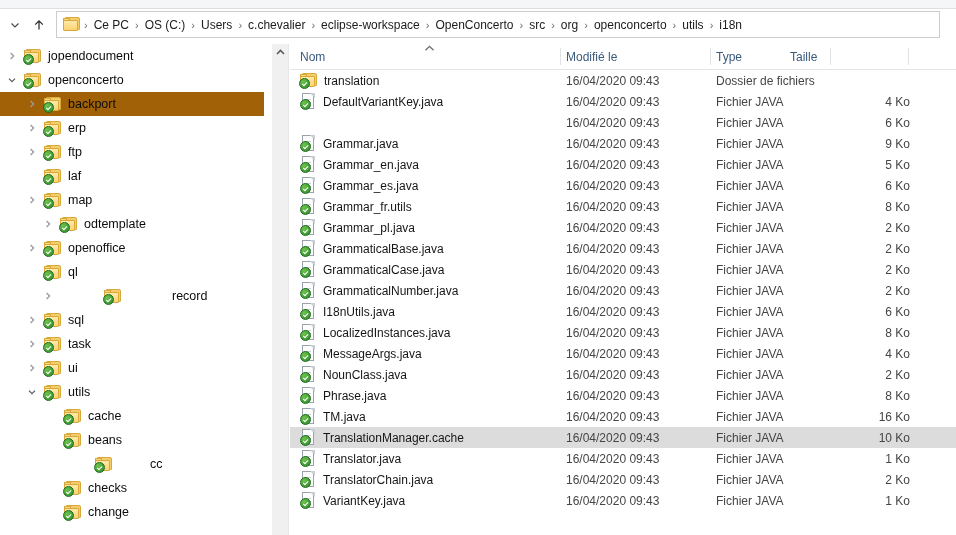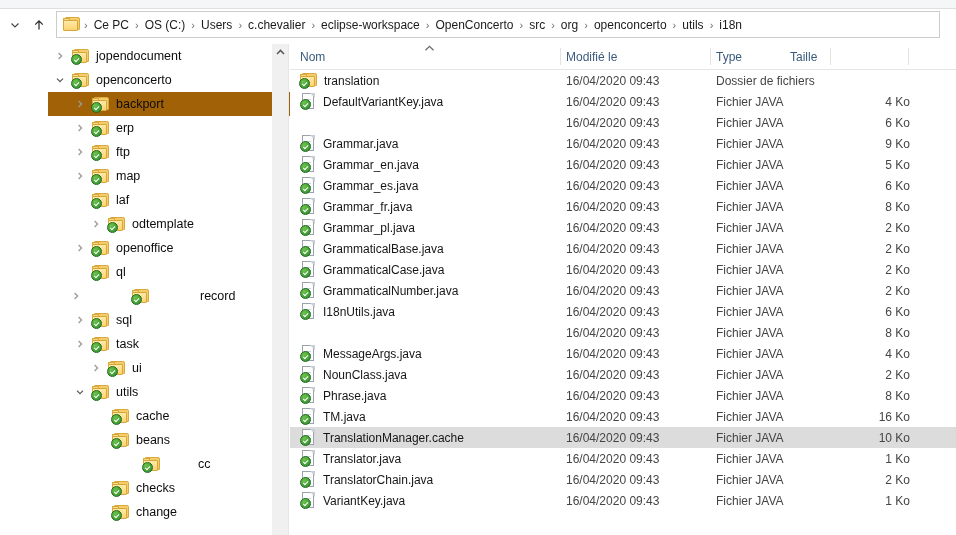--- a/index.html
+++ b/index.html
@@ -80,21 +80,20 @@
     display: inline-block;
   }
 
   
   .navpane {
     position: absolute;
     left: 0; top: 44px;
     width: 264px; height: 491px;
     background: #ffffff;
     overflow: hidden;
-    margin-left: 48px;
   }
   .tree-row {
     position: relative;
     height: 24px;
     display: flex;
     align-items: center;
     padding-left: 0;
     box-sizing: border-box;
   }
   .tree-row.selected {
@@ -404,132 +403,132 @@
       </span>
       <span class="fold" style="margin-left: 4px;">
         <span class="back"></span>
         <span class="tab"></span>
         <span class="front"></span>
         <span class="badge"></span>
       </span>
       <span class="tree-label">ftp</span>
     </div>
     <div class="tree-row" style="padding-left: 24px;">
+      <span class="tw empty">
+        <svg width="10" height="10" viewBox="0 0 10 10">
+          <path d="M3.6 2 L6.6 5 L3.6 8" fill="none" stroke="#9a9a9a" stroke-width="1.3"></path>
+        </svg>
+      </span>
+      <span class="fold" style="margin-left: 4px;">
+        <span class="back"></span>
+        <span class="tab"></span>
+        <span class="front"></span>
+        <span class="badge"></span>
+      </span>
+      <span class="tree-label">laf</span>
+    </div>
+    <div class="tree-row" style="padding-left: 24px;">
       <span class="tw">
         <svg width="10" height="10" viewBox="0 0 10 10">
           <path d="M3.6 2 L6.6 5 L3.6 8" fill="none" stroke="#9a9a9a" stroke-width="1.3"></path>
         </svg>
       </span>
       <span class="fold" style="margin-left: 4px;">
         <span class="back"></span>
         <span class="tab"></span>
         <span class="front"></span>
         <span class="badge"></span>
       </span>
       <span class="tree-label">map</span>
+    </div>
+    <div class="tree-row" style="padding-left: 40px;">
+      <span class="tw">
+        <svg width="10" height="10" viewBox="0 0 10 10">
+          <path d="M3.6 2 L6.6 5 L3.6 8" fill="none" stroke="#9a9a9a" stroke-width="1.3"></path>
+        </svg>
+      </span>
+      <span class="fold" style="margin-left: 4px;">
+        <span class="back"></span>
+        <span class="tab"></span>
+        <span class="front"></span>
+        <span class="badge"></span>
+      </span>
+      <span class="tree-label">odtemplate</span>
+    </div>
+    <div class="tree-row" style="padding-left: 24px;">
+      <span class="tw">
+        <svg width="10" height="10" viewBox="0 0 10 10">
+          <path d="M3.6 2 L6.6 5 L3.6 8" fill="none" stroke="#9a9a9a" stroke-width="1.3"></path>
+        </svg>
+      </span>
+      <span class="fold" style="margin-left: 4px;">
+        <span class="back"></span>
+        <span class="tab"></span>
+        <span class="front"></span>
+        <span class="badge"></span>
+      </span>
+      <span class="tree-label">openoffice</span>
     </div>
     <div class="tree-row" style="padding-left: 24px;">
       <span class="tw empty">
         <svg width="10" height="10" viewBox="0 0 10 10">
           <path d="M3.6 2 L6.6 5 L3.6 8" fill="none" stroke="#9a9a9a" stroke-width="1.3"></path>
         </svg>
       </span>
       <span class="fold" style="margin-left: 4px;">
         <span class="back"></span>
         <span class="tab"></span>
         <span class="front"></span>
         <span class="badge"></span>
       </span>
-      <span class="tree-label">laf</span>
-    </div>
-    <div class="tree-row" style="padding-left: 40px;">
-      <span class="tw">
-        <svg width="10" height="10" viewBox="0 0 10 10">
-          <path d="M3.6 2 L6.6 5 L3.6 8" fill="none" stroke="#9a9a9a" stroke-width="1.3"></path>
-        </svg>
-      </span>
-      <span class="fold" style="margin-left: 4px;">
-        <span class="back"></span>
-        <span class="tab"></span>
-        <span class="front"></span>
-        <span class="badge"></span>
-      </span>
-      <span class="tree-label">odtemplate</span>
+      <span class="tree-label">ql</span>
+    </div>
+    <div class="tree-row" style="padding-left: 40px; gap: 44px;">
+      <span class="tw">
+        <svg width="10" height="10" viewBox="0 0 10 10">
+          <path d="M3.6 2 L6.6 5 L3.6 8" fill="none" stroke="#9a9a9a" stroke-width="1.3"></path>
+        </svg>
+      </span>
+      <span class="fold" style="margin-left: 4px;">
+        <span class="back"></span>
+        <span class="tab"></span>
+        <span class="front"></span>
+        <span class="badge"></span>
+      </span>
+      <span class="tree-label">record</span>
     </div>
     <div class="tree-row" style="padding-left: 24px;">
       <span class="tw">
         <svg width="10" height="10" viewBox="0 0 10 10">
           <path d="M3.6 2 L6.6 5 L3.6 8" fill="none" stroke="#9a9a9a" stroke-width="1.3"></path>
         </svg>
       </span>
       <span class="fold" style="margin-left: 4px;">
         <span class="back"></span>
         <span class="tab"></span>
         <span class="front"></span>
         <span class="badge"></span>
       </span>
-      <span class="tree-label">openoffice</span>
+      <span class="tree-label">sql</span>
     </div>
     <div class="tree-row" style="padding-left: 24px;">
-      <span class="tw empty">
-        <svg width="10" height="10" viewBox="0 0 10 10">
-          <path d="M3.6 2 L6.6 5 L3.6 8" fill="none" stroke="#9a9a9a" stroke-width="1.3"></path>
-        </svg>
-      </span>
-      <span class="fold" style="margin-left: 4px;">
-        <span class="back"></span>
-        <span class="tab"></span>
-        <span class="front"></span>
-        <span class="badge"></span>
-      </span>
-      <span class="tree-label">ql</span>
-    </div>
-    <div class="tree-row" style="padding-left: 20px; gap: 44px;">
-      <span class="tw">
-        <svg width="10" height="10" viewBox="0 0 10 10">
-          <path d="M3.6 2 L6.6 5 L3.6 8" fill="none" stroke="#9a9a9a" stroke-width="1.3"></path>
-        </svg>
-      </span>
-      <span class="fold" style="margin-left: 4px;">
-        <span class="back"></span>
-        <span class="tab"></span>
-        <span class="front"></span>
-        <span class="badge"></span>
-      </span>
-      <span class="tree-label">record</span>
+      <span class="tw">
+        <svg width="10" height="10" viewBox="0 0 10 10">
+          <path d="M3.6 2 L6.6 5 L3.6 8" fill="none" stroke="#9a9a9a" stroke-width="1.3"></path>
+        </svg>
+      </span>
+      <span class="fold" style="margin-left: 4px;">
+        <span class="back"></span>
+        <span class="tab"></span>
+        <span class="front"></span>
+        <span class="badge"></span>
+      </span>
+      <span class="tree-label">task</span>
     </div>
     <div class="tree-row" style="padding-left: 24px;">
-      <span class="tw">
-        <svg width="10" height="10" viewBox="0 0 10 10">
-          <path d="M3.6 2 L6.6 5 L3.6 8" fill="none" stroke="#9a9a9a" stroke-width="1.3"></path>
-        </svg>
-      </span>
-      <span class="fold" style="margin-left: 4px;">
-        <span class="back"></span>
-        <span class="tab"></span>
-        <span class="front"></span>
-        <span class="badge"></span>
-      </span>
-      <span class="tree-label">sql</span>
-    </div>
-    <div class="tree-row" style="padding-left: 24px;">
-      <span class="tw">
-        <svg width="10" height="10" viewBox="0 0 10 10">
-          <path d="M3.6 2 L6.6 5 L3.6 8" fill="none" stroke="#9a9a9a" stroke-width="1.3"></path>
-        </svg>
-      </span>
-      <span class="fold" style="margin-left: 4px;">
-        <span class="back"></span>
-        <span class="tab"></span>
-        <span class="front"></span>
-        <span class="badge"></span>
-      </span>
-      <span class="tree-label">task</span>
-    </div>
-    <div class="tree-row" style="padding-left: 40px;">
       <span class="tw">
         <svg width="10" height="10" viewBox="0 0 10 10">
           <path d="M3.6 2 L6.6 5 L3.6 8" fill="none" stroke="#9a9a9a" stroke-width="1.3"></path>
         </svg>
       </span>
       <span class="fold" style="margin-left: 4px;">
         <span class="back"></span>
         <span class="tab"></span>
         <span class="front"></span>
         <span class="badge"></span>
@@ -731,21 +730,21 @@
       <div class="frow">
         <div class="cell name">
           <span class="doc">
             <span class="sheet"></span>
             <span class="dogear"></span>
             <span class="line" style="top:6px"></span>
             <span class="line" style="top:9px"></span>
             <span class="line" style="top:12px"></span>
             <span class="badge" style="left: 0px; bottom: 0px;"></span>
           </span>
-          <span class="nm">Grammar_fr.java</span>
+          <span class="nm">Grammar_fr.utils</span>
         </div>
         <div class="cell modified" style="left: 276px;">16/04/2020 09:43</div>
         <div class="cell type" style="left: 426px;">Fichier JAVA</div>
         <div class="cell size" style="left: 500px;">8 Ko</div>
       </div>
       <div class="frow">
         <div class="cell name">
           <span class="doc">
             <span class="sheet"></span>
             <span class="dogear"></span>
@@ -818,20 +817,31 @@
             <span class="line" style="top:12px"></span>
             <span class="badge" style="left: 0px; bottom: 0px;"></span>
           </span>
           <span class="nm">I18nUtils.java</span>
         </div>
         <div class="cell modified" style="left: 276px;">16/04/2020 09:43</div>
         <div class="cell type" style="left: 426px;">Fichier JAVA</div>
         <div class="cell size" style="left: 500px;">6 Ko</div>
       </div>
       <div class="frow">
+        <div class="cell name">
+          <span class="doc">
+            <span class="sheet"></span>
+            <span class="dogear"></span>
+            <span class="line" style="top:6px"></span>
+            <span class="line" style="top:9px"></span>
+            <span class="line" style="top:12px"></span>
+            <span class="badge" style="left: 0px; bottom: 0px;"></span>
+          </span>
+          <span class="nm">LocalizedInstances.java</span>
+        </div>
         <div class="cell modified" style="left: 276px;">16/04/2020 09:43</div>
         <div class="cell type" style="left: 426px;">Fichier JAVA</div>
         <div class="cell size" style="left: 500px;">8 Ko</div>
       </div>
       <div class="frow">
         <div class="cell name">
           <span class="doc">
             <span class="sheet"></span>
             <span class="dogear"></span>
             <span class="line" style="top:6px"></span>

